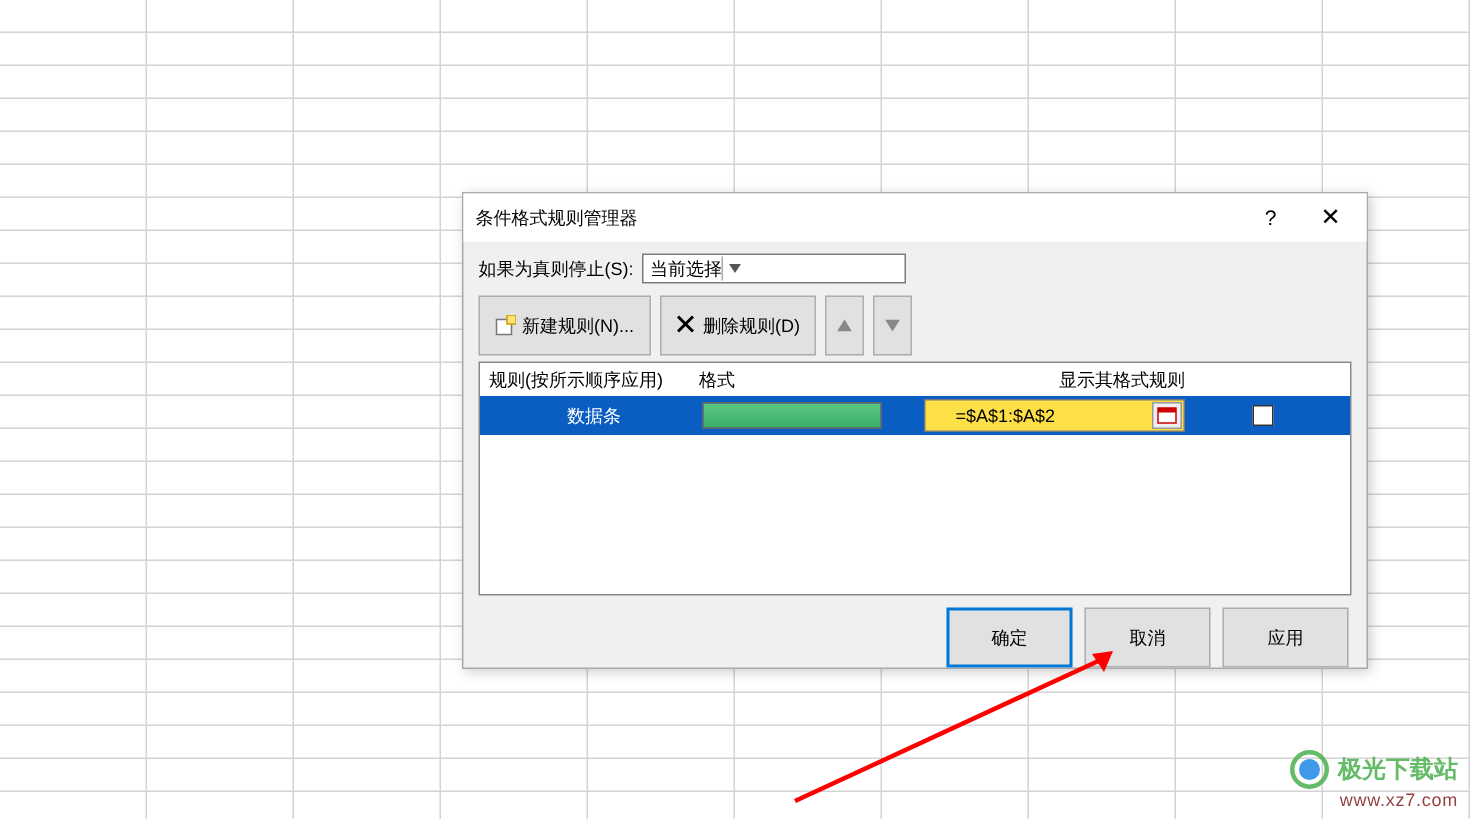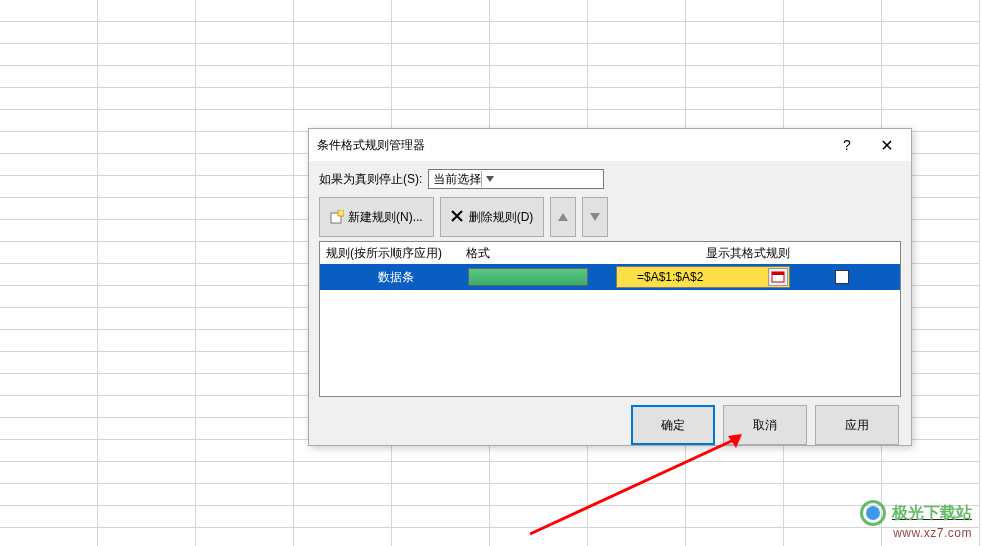--- a/index.html
+++ b/index.html
@@ -110,21 +110,21 @@
   position: absolute;
   left: 540px; top: 440px;
   width: 240px; height: 100px;
   pointer-events: none;
 }
 .watermark {
   position: absolute; right: 10px; bottom: 6px;
   display: flex; flex-direction: column; align-items: flex-end;
   opacity: 0.85;
 }
-.wm-row { display: flex; align-items: center; gap: 6px; text-decoration: underline; }
+.wm-row { display: flex; align-items: center; gap: 6px; }
 .wm-logo {
   width: 26px; height: 26px; border-radius: 50%;
   border: 3px solid #4cb050; position: relative;
 }
 .wm-logo::after {
   content: ""; position: absolute; left: 3px; top: 3px;
   width: 14px; height: 14px; border-radius: 50%;
   background: #1e88e5;
 }
 .wm-text { font-size: 16px; color: #4cb050; font-weight: bold; }

